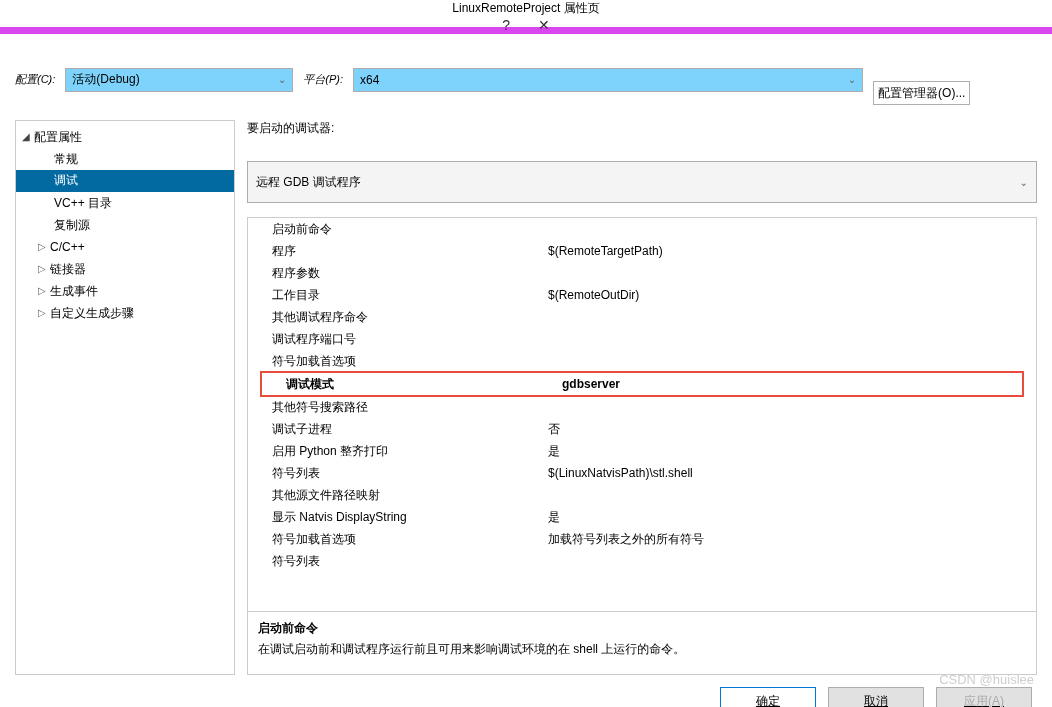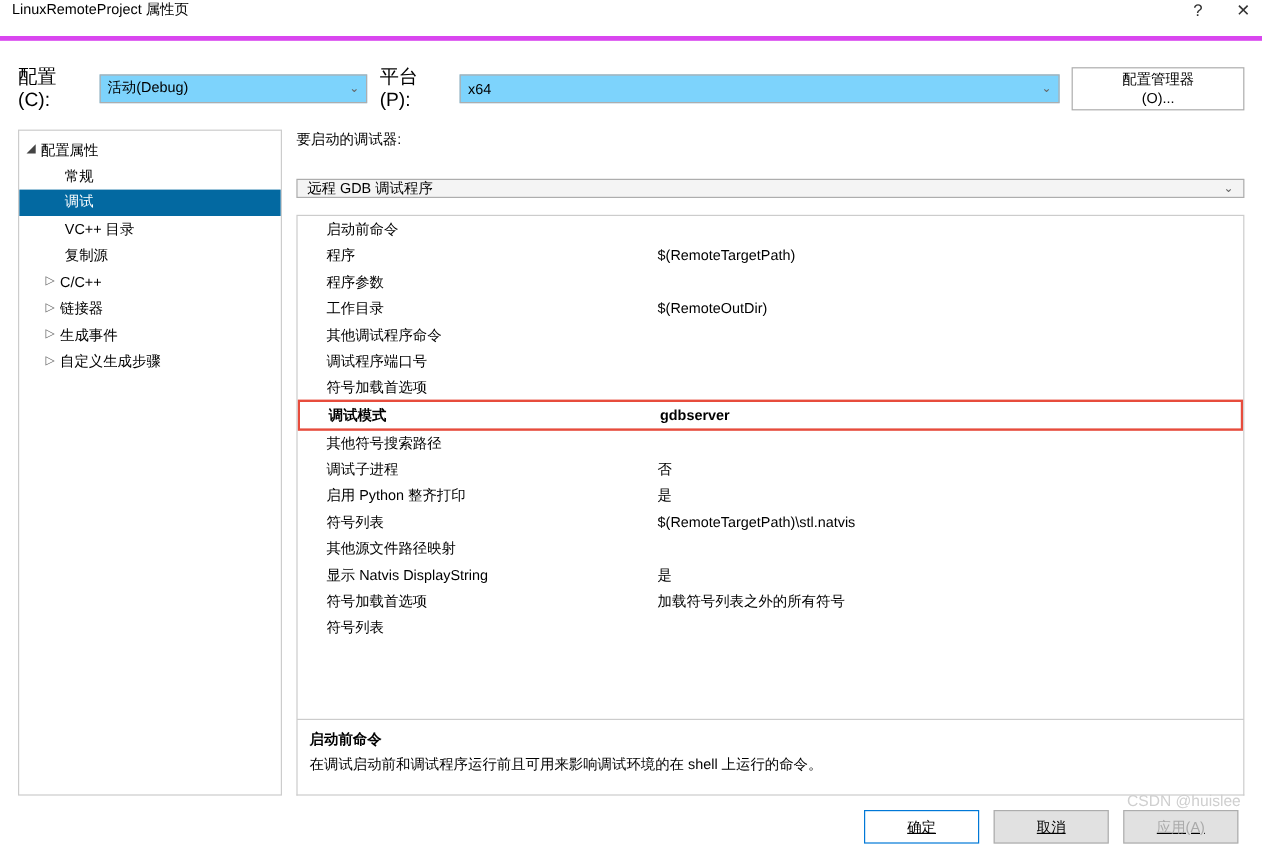--- a/index.html
+++ b/index.html
@@ -9,57 +9,60 @@
   background: #fff;
   color: #000;
   width: 1052px;
   height: 707px;
   overflow: hidden;
   position: relative;
 }
 .titlebar {
   height: 34px;
   display: flex;
+  align-items: center;
   padding: 0 10px;
-  border-bottom: 4px solid #d946ef;
+  border-bottom: 7px solid #d946ef;
+  flex-direction: column;
 }
 .titlebar .title { flex: 1; font-size: 12px; }
 .titlebar .win-controls { display: flex; gap: 28px; font-size: 14px; color: #333; }
 .titlebar .win-controls span { cursor: pointer; }
 .config-row {
   display: flex;
   align-items: center;
   gap: 10px;
   padding: 20px 15px 10px 15px;
 }
-.config-row label { font-size: 16px; }
+.config-row label { font-size: 11px; font-style: italic; }
 .config-row .combo {
   border: 1px solid #adadad;
   height: 24px;
   display: flex;
   align-items: center;
   padding: 0 6px;
   background: #7dd3fc;
   position: relative;
 }
 .config-row .combo .arrow {
   position: absolute;
   right: 6px;
   font-size: 10px;
   color: #666;
 }
 #combo-config { width: 228px; }
 #combo-platform { width: 510px; }
 .btn-config-mgr {
   border: 1px solid #adadad;
-  height: 36px;
-  padding: 0 28px;
+  height: 24px;
+  padding: 0 4px;
   background: #fff;
   cursor: pointer;
   font-size: 12px;
+  margin-top: 27px;
 }
 .main-area {
   display: flex;
   padding: 5px 15px 0 15px;
   gap: 12px;
   height: 560px;
 }
 .tree-panel {
   width: 220px;
   border: 1px solid #ccc;
@@ -77,21 +80,21 @@
 }
 .tree-item.root { padding-left: 6px; }
 .tree-item.child { padding-left: 38px; }
 .tree-item.selected { background: #0369a1; color: #fff; font-family: Liberation Mono, monospace; }
 .tree-item .expander { width: 12px; display: inline-block; color: #666; font-size: 10px; }
 .tree-item.root .expander { color: #444; }
 .right-panel { flex: 1; display: flex; flex-direction: column; }
 .debugger-label { font-size: 12px; margin-bottom: 24px; }
 .debugger-combo {
   border: 1px solid #adadad;
-  height: 16px;
+  height: 42px;
   display: flex;
   align-items: center;
   padding: 0 8px;
   background: #f4f4f4;
   position: relative;
   margin-bottom: 14px;
 }
 .debugger-combo .arrow { position: absolute; right: 8px; font-size: 10px; color: #666; }
 .props-grid {
   border: 1px solid #ccc;
@@ -107,21 +110,21 @@
   font-size: 12px;
 }
 .prop-row .label {
   width: 300px;
   padding-left: 24px;
   flex-shrink: 0;
 }
 .prop-row .value { flex: 1; }
 .prop-row.highlight {
   border: 2px solid #e74c3c;
-  margin: -1px 0;
+  margin: -1px 12px;
 }
 .prop-row.highlight .label, .prop-row.highlight .value {
   font-weight: bold;
 }
 .desc-panel {
   border: 1px solid #ccc;
   border-top: none;
   padding: 8px 10px 16px 10px;
   font-size: 12px;
 }
@@ -139,21 +142,21 @@
   height: 28px;
   border: 1px solid #adadad;
   background: #e1e1e1;
   font-size: 12px;
   cursor: pointer;
 }
 .button-row button.primary { background: #fff; border-color: #0078d7; }
 .button-row button:disabled { color: #aaa; cursor: default; }
 .watermark {
   position: absolute;
-  bottom: 32px;
+  bottom: 20px;
   right: 18px;
   color: #cfcfcf;
   font-size: 13px;
   pointer-events: none;
   text-align: center;
 }
 </style>
 </head>
 <body>
 
@@ -263,21 +266,21 @@
         <div class="prop-row">
           <div class="label">调试子进程</div>
           <div class="value">否</div>
         </div>
         <div class="prop-row">
           <div class="label">启用 Python 整齐打印</div>
           <div class="value">是</div>
         </div>
         <div class="prop-row">
           <div class="label">符号列表</div>
-          <div class="value">$(RemoteTargetPath)\stl.natvis</div>
+          <div class="value">$(LinuxNatvisPath)\stl.shell</div>
         </div>
         <div class="prop-row">
           <div class="label">其他源文件路径映射</div>
           <div class="value"></div>
         </div>
         <div class="prop-row">
           <div class="label">显示 Natvis DisplayString</div>
           <div class="value">是</div>
         </div>
         <div class="prop-row">

